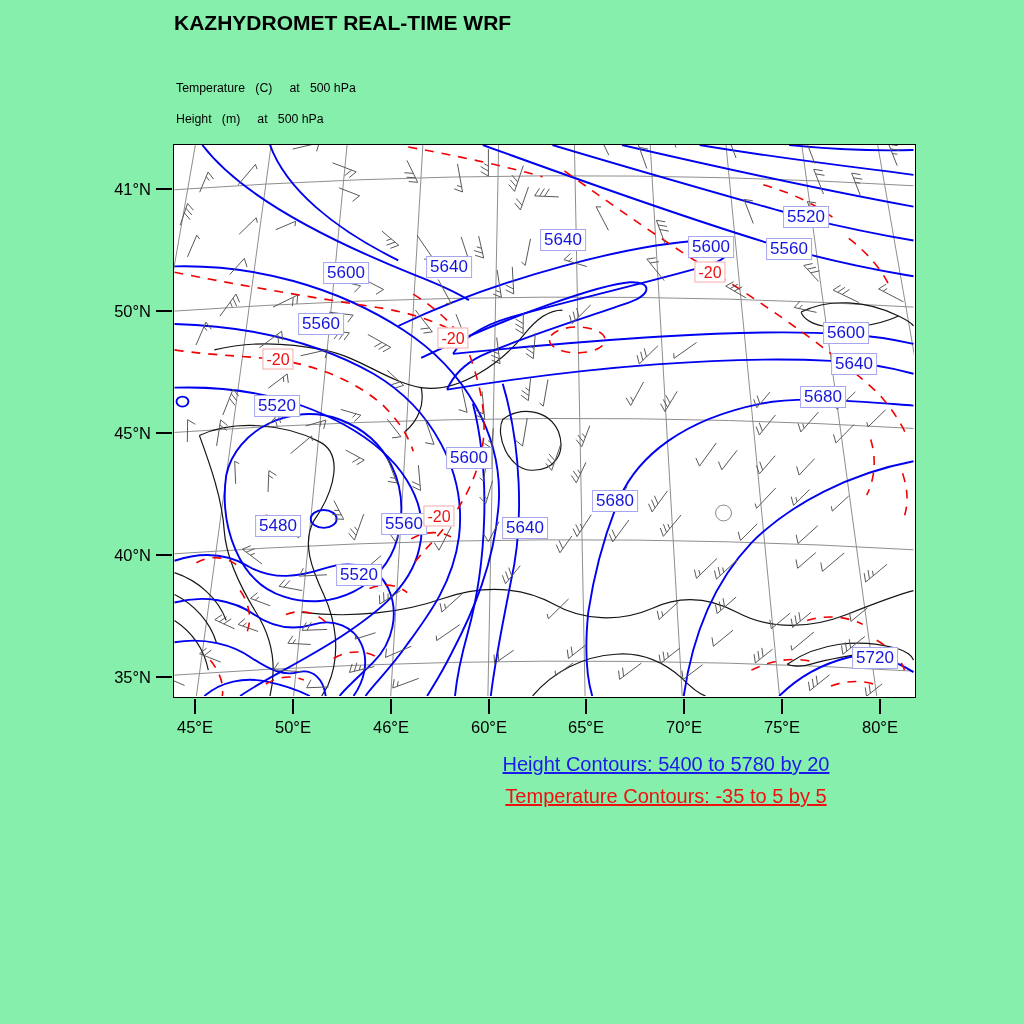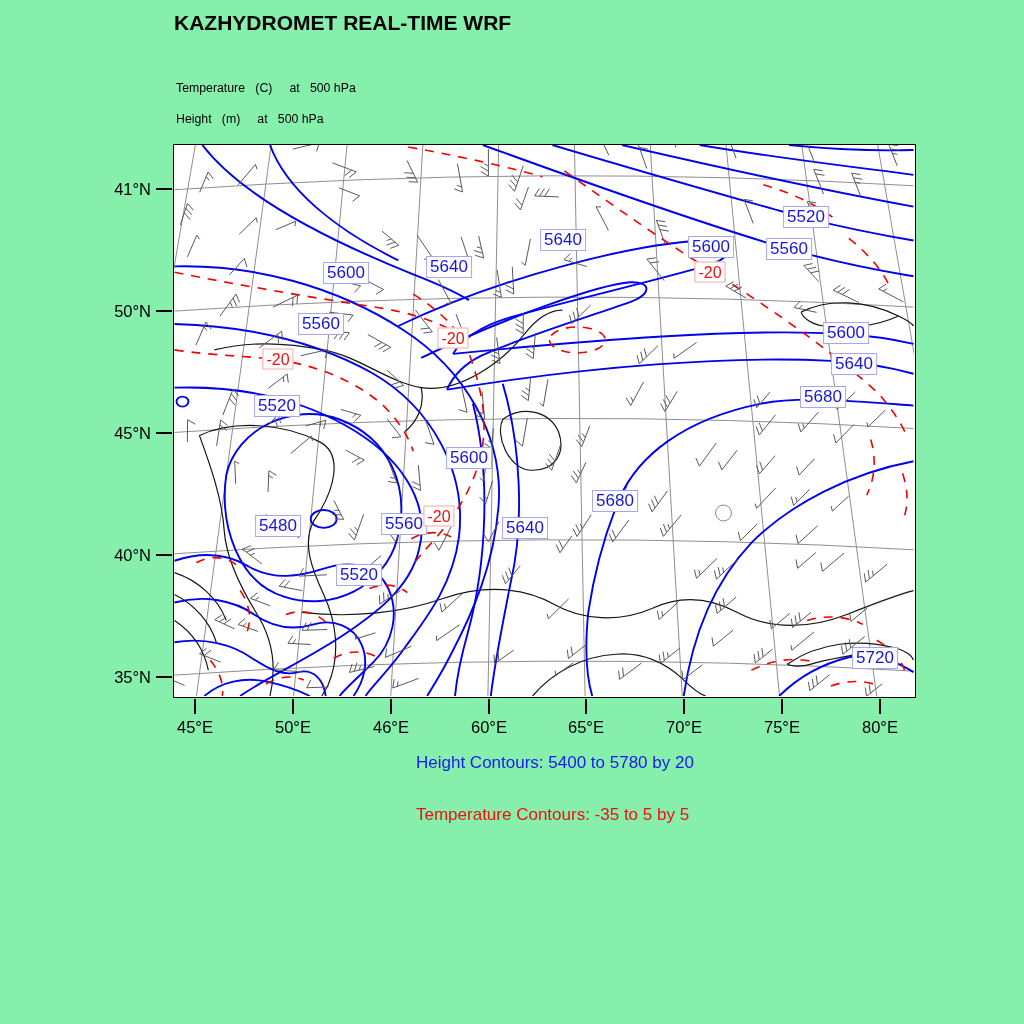--- a/index.html
+++ b/index.html
@@ -12,21 +12,21 @@
   .mapbox{left:173px;top:144px;width:743px;height:554px;border:1.6px solid #000;box-sizing:border-box;background:#fff;}
   .mapbox svg{position:absolute;left:0;top:0;}
   .hl{position:absolute;transform:translate(-50%,-50%);background:#fff;border:1px solid #a6a6ef;
       color:#1515dd;font-size:17px;line-height:20px;padding:0px 3px;white-space:nowrap;z-index:5;}
   .tl{position:absolute;transform:translate(-50%,-50%);background:#fff;border:1px solid #f2aaaa;
       color:#ee1010;font-size:16px;line-height:19px;padding:0px 3px;white-space:nowrap;z-index:5;}
   .lat-label{position:absolute;width:60px;text-align:right;font-size:16.5px;transform:translateY(-50%);}
   .lon-label{position:absolute;width:64px;text-align:center;font-size:16.5px;}
   .tick-l{position:absolute;height:1.6px;width:16px;background:#000;}
   .tick-b{position:absolute;width:1.6px;height:15px;background:#000;}
-  .footer-line{position:absolute;width:500px;text-align:left;font-size:17px;}
+  .footer-line{position:absolute;width:500px;text-align:center;font-size:20px;text-decoration:underline;}
   .f-blue{color:#1a1aee;}
   .f-red{color:#f01010;}
 </style>
 </head>
 <body>
 
 <div class="page">
 
   <div class="abs title">KAZHYDROMET REAL-TIME WRF</div>
 
@@ -148,15 +148,15 @@
       <div class="abs tick-b" style="left: 683.2px; top: 699px;"></div>
       <div class="lon-label" style="left: 652px; top: 718px;">70°E</div>
       <div class="abs tick-b" style="left: 781.2px; top: 699px;"></div>
       <div class="lon-label" style="left: 750px; top: 718px;">75°E</div>
       <div class="abs tick-b" style="left: 879.2px; top: 699px;"></div>
       <div class="lon-label" style="left: 848px; top: 718px;">80°E</div>
     </div>
   <div id="label-layer"></div>
 
   <div class="abs footer-line f-blue" style="left:416px;top:753px;">Height Contours: 5400 to 5780 by 20</div>
-  <div class="abs footer-line f-red" style="left:416px;top:785px;margin-top:20px;">Temperature Contours: -35 to 5 by 5</div>
+  <div class="abs footer-line f-red" style="left:416px;top:785px;">Temperature Contours: -35 to 5 by 5</div>
 
 </div>
 
 </body></html>

